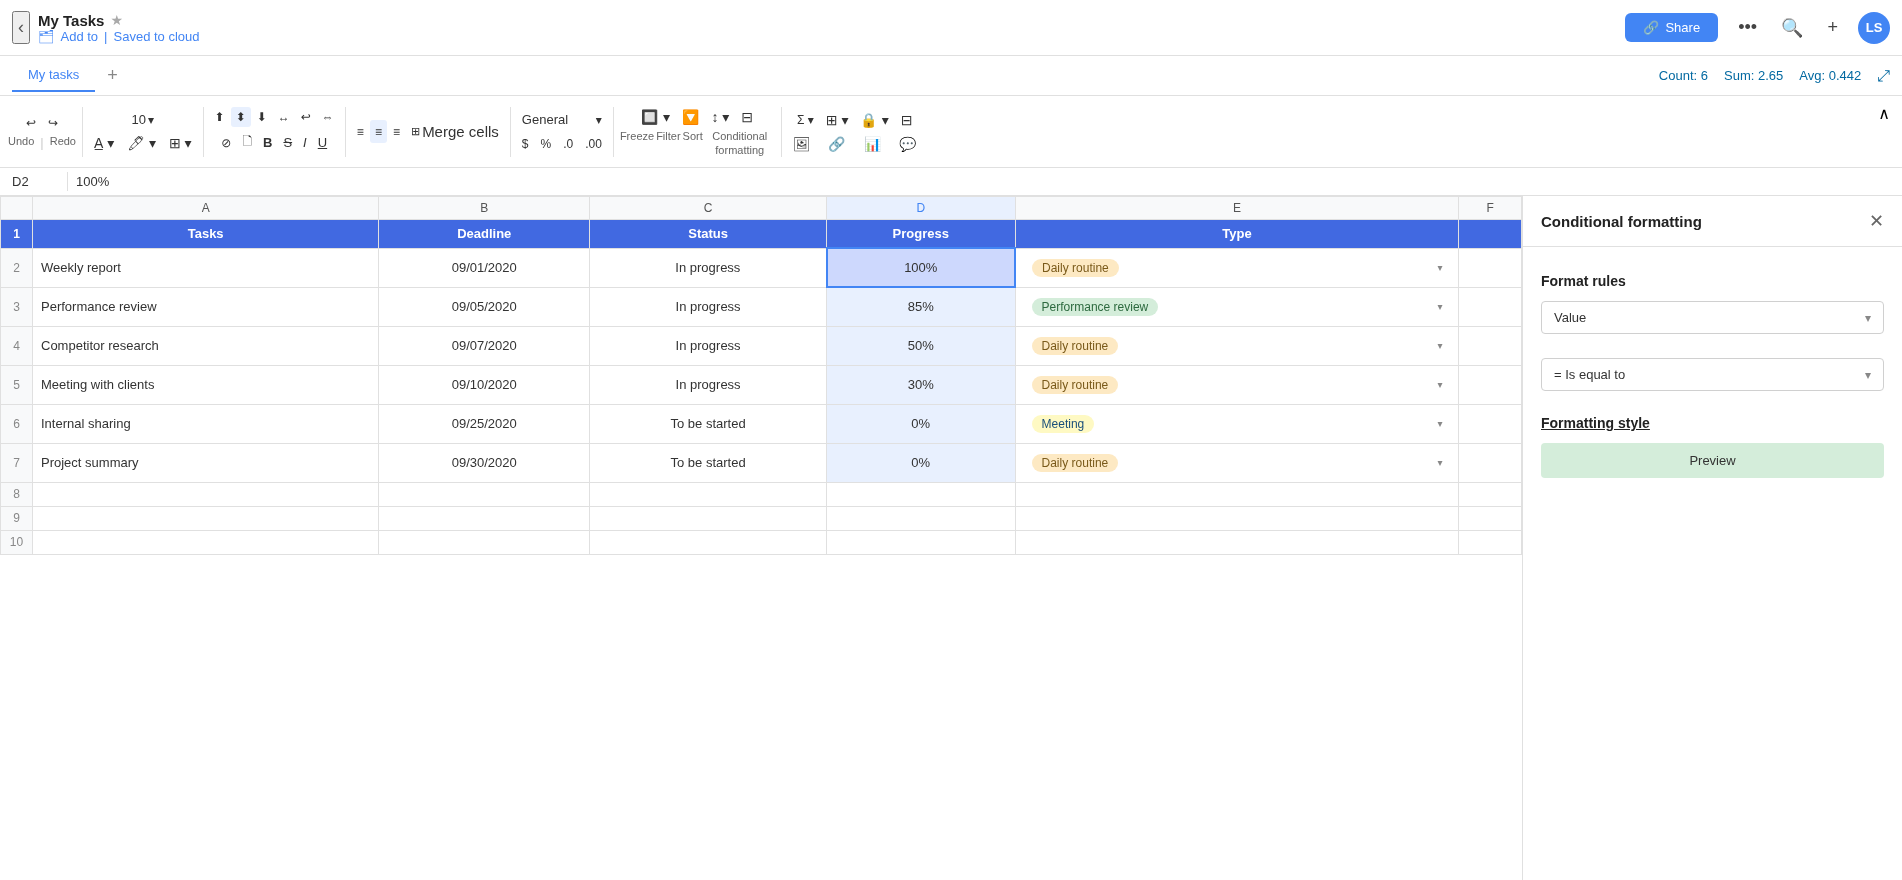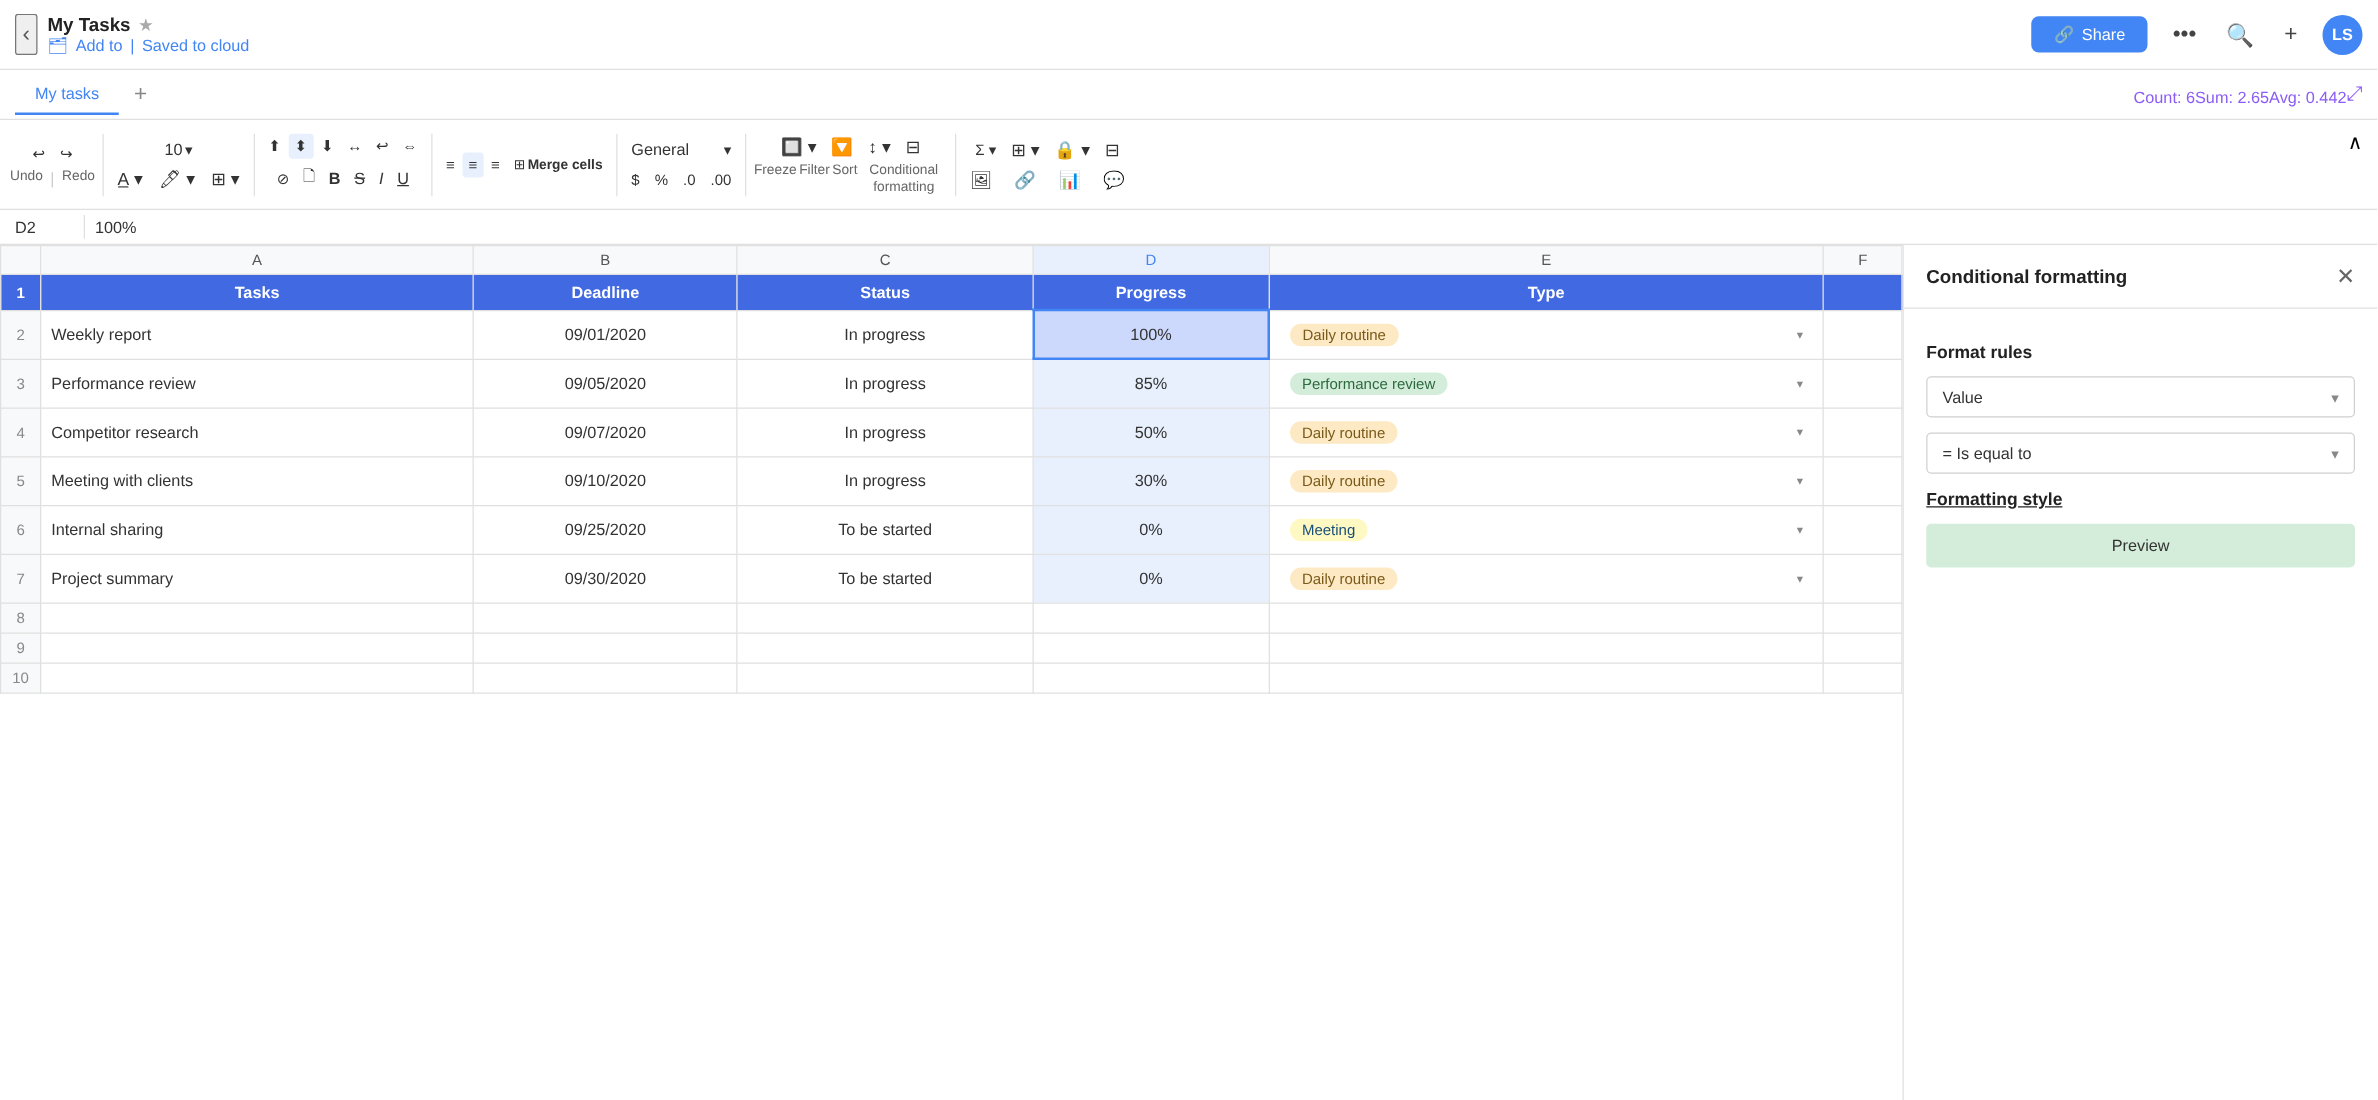--- a/index.html
+++ b/index.html
@@ -30,21 +30,21 @@
     .tab-bar {
       display: flex; align-items: center; padding: 0 12px; border-bottom: 1px solid #e0e0e0;
       height: 40px; background: #fff;
     }
     .tab-item {
       padding: 8px 16px; cursor: pointer; font-size: 13px; color: #555;
       border-bottom: 2px solid transparent; margin-right: 4px;
     }
     .tab-item.active { color: #4285f4; border-bottom: 2px solid #4285f4; font-weight: 500; }
     .tab-add { font-size: 18px; color: #888; cursor: pointer; padding: 4px 8px; }
-    .tab-bar-right { margin-left: auto; display: flex; align-items: flex-end; color: #8b5cf6; font-size: 13px; }
+    .tab-bar-right { margin-left: auto; display: flex; align-items: center; gap: 16px; color: #0369a1; font-size: 13px; }
     .expand-icon { font-size: 16px; cursor: pointer; }
 
     
     .toolbar {
       display: flex; align-items: center; padding: 4px 8px; border-bottom: 1px solid #e0e0e0;
       height: 72px; flex-wrap: nowrap; gap: 2px; background: #fff; overflow: hidden;
     }
     .toolbar-btn {
       background: none; border: none; cursor: pointer; padding: 3px 5px;
       border-radius: 3px; color: #333; font-size: 12px; display: flex; align-items: center; gap: 2px;
@@ -103,21 +103,21 @@
       display: flex; align-items: center; justify-content: space-between;
       padding: 14px 18px; border-bottom: 1px solid #e0e0e0;
     }
     .panel-title { font-size: 15px; font-weight: 600; color: #222; }
     .close-btn { background: none; border: none; cursor: pointer; font-size: 18px; color: #666; }
     .panel-body { padding: 18px; }
     .section-title { font-size: 14px; font-weight: 700; color: #222; margin-bottom: 12px; }
     .dropdown-field {
       display: flex; align-items: center; justify-content: space-between;
       border: 1px solid #d0d0d0; border-radius: 4px; padding: 8px 12px;
-      color: #333; cursor: pointer; margin-bottom: 12px; background: #fff;
+      color: #333; cursor: pointer; margin-bottom: 24px; background: #fff;
     }
     .dropdown-field .arrow { color: #888; font-size: 12px; }
     .input-field {
       border: 1px solid #d0d0d0; border-radius: 4px; padding: 8px 12px;
       color: #aaa; width: 100%; font-size: 13px; outline: none;
       margin-bottom: 18px;
     }
     .format-style-title { font-size: 14px; font-weight: 700; color: #222; margin-bottom: 12px; text-decoration: underline; }
     .preview-box {
       background: #d4edda; border-radius: 4px; padding: 10px;
@@ -221,21 +221,21 @@
         </button>
     </div>
   </div>
   <div class="toolbar-sep"></div>
 
   <div style="display:flex;flex-direction:column;align-items:center;">
     <div style="display:flex;gap:1px;">
       <button class="toolbar-btn">≡</button>
       <button class="toolbar-btn" style="background:#e8f0fe;">≡</button>
       <button class="toolbar-btn">≡</button>
-      <button class="toolbar-btn" style="font-size:11px;">⊞ <span style="font-size:11px;font-weight:bold;">Merge cells</span></button>
+      <button class="toolbar-btn" style="font-size:11px;">⊞ <span style="font-size:15px;">Merge cells</span></button>
     </div>
   </div>
   <div class="toolbar-sep"></div>
 
   <div style="display:flex;flex-direction:column;align-items:center;min-width:90px;justify-content:center;">
     <button class="toolbar-btn" style="width:100%;justify-content:space-between;">
       <span>General</span> ▾
     </button>
     <div style="display:flex;gap:2px;margin-top:4px;">
       <button class="toolbar-btn">$</button>

